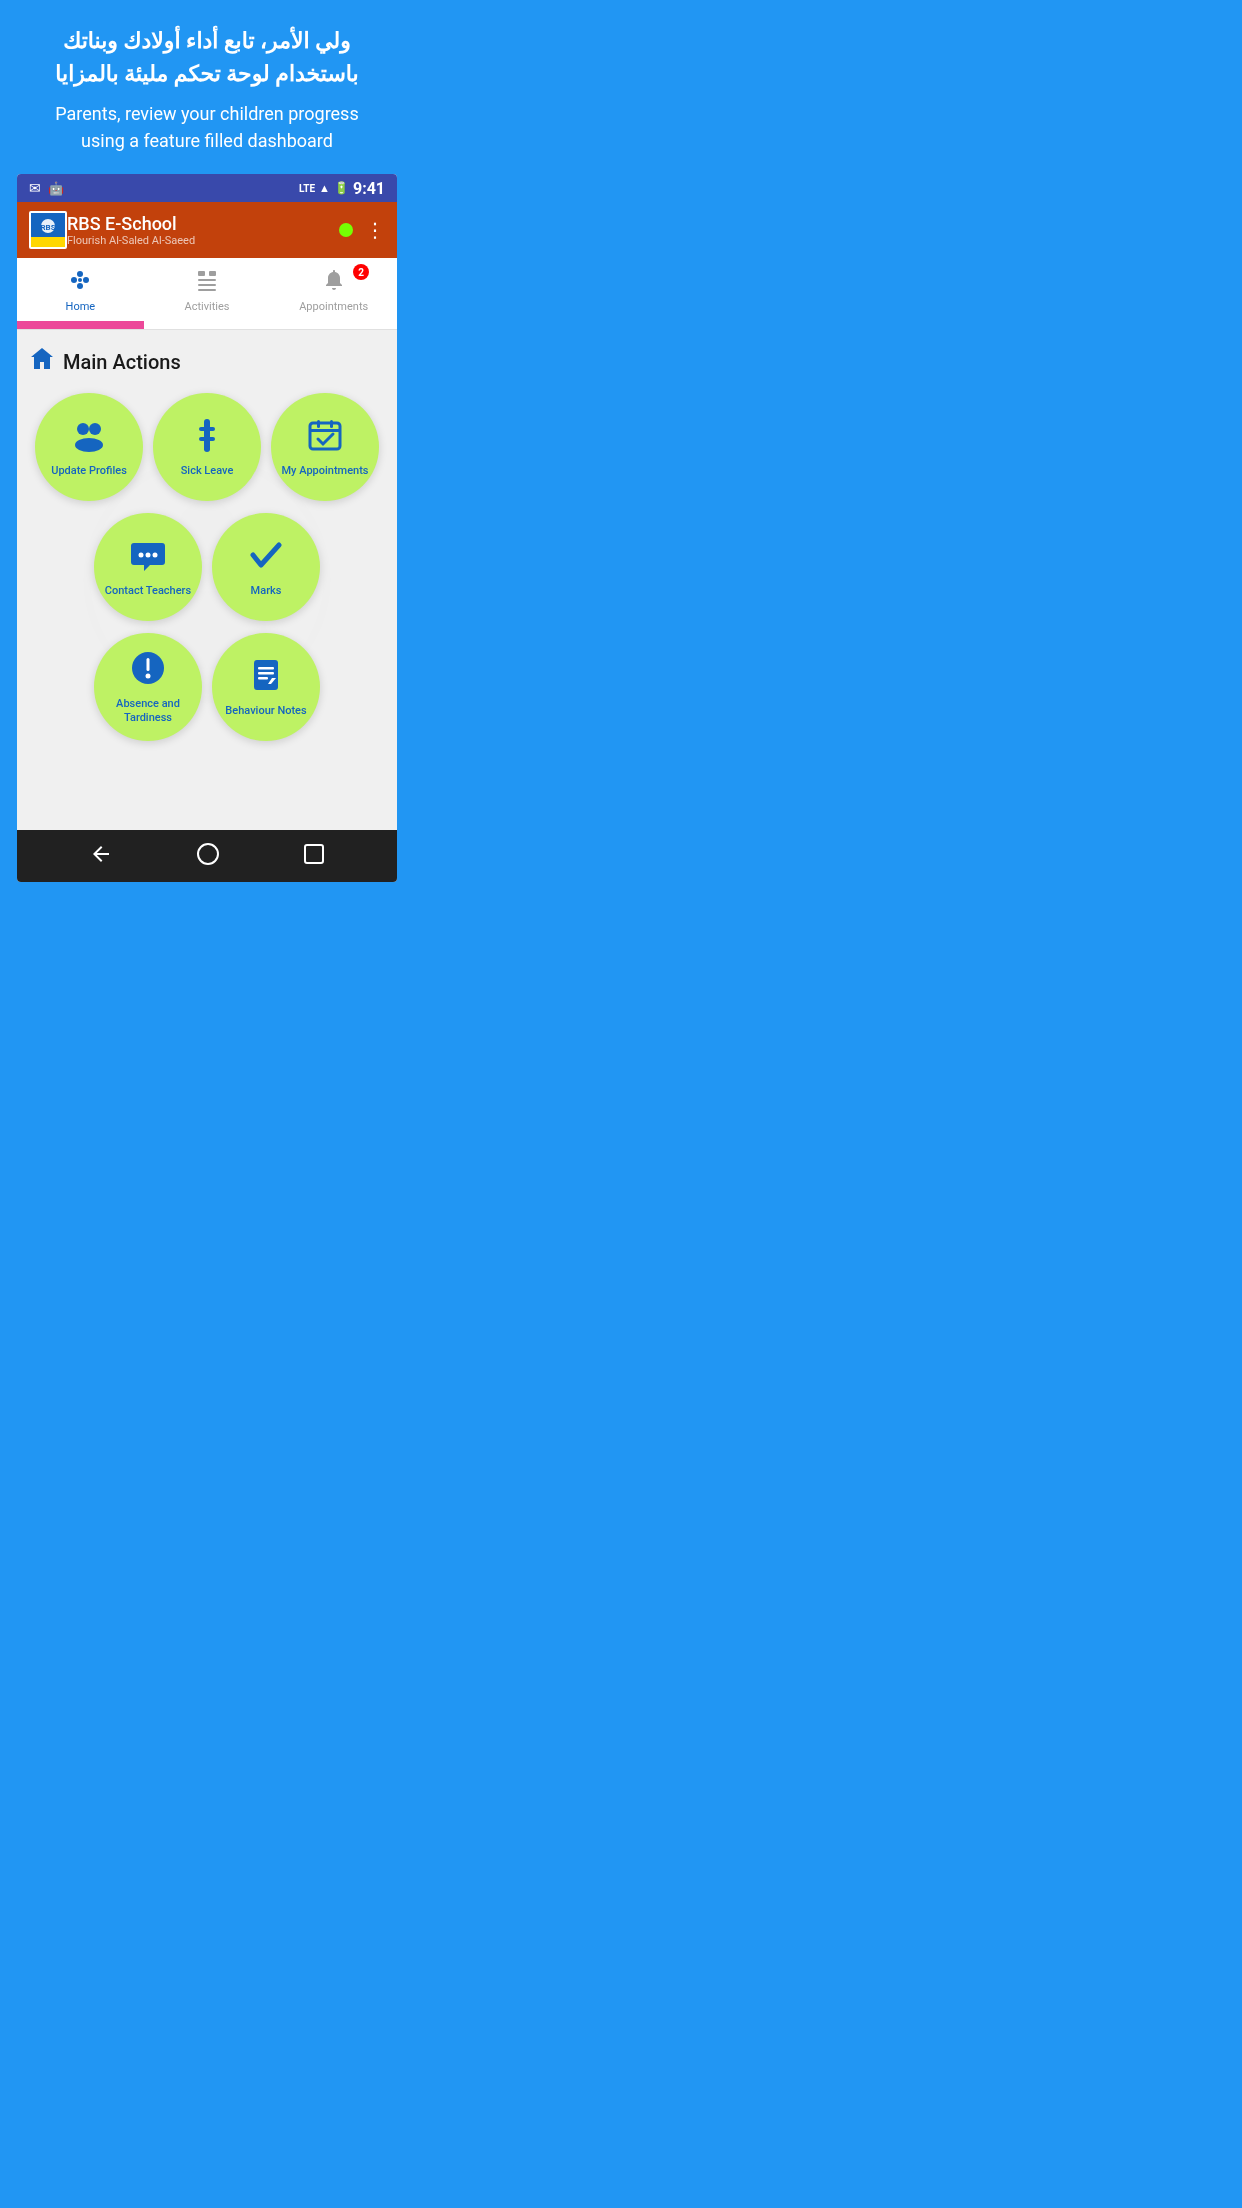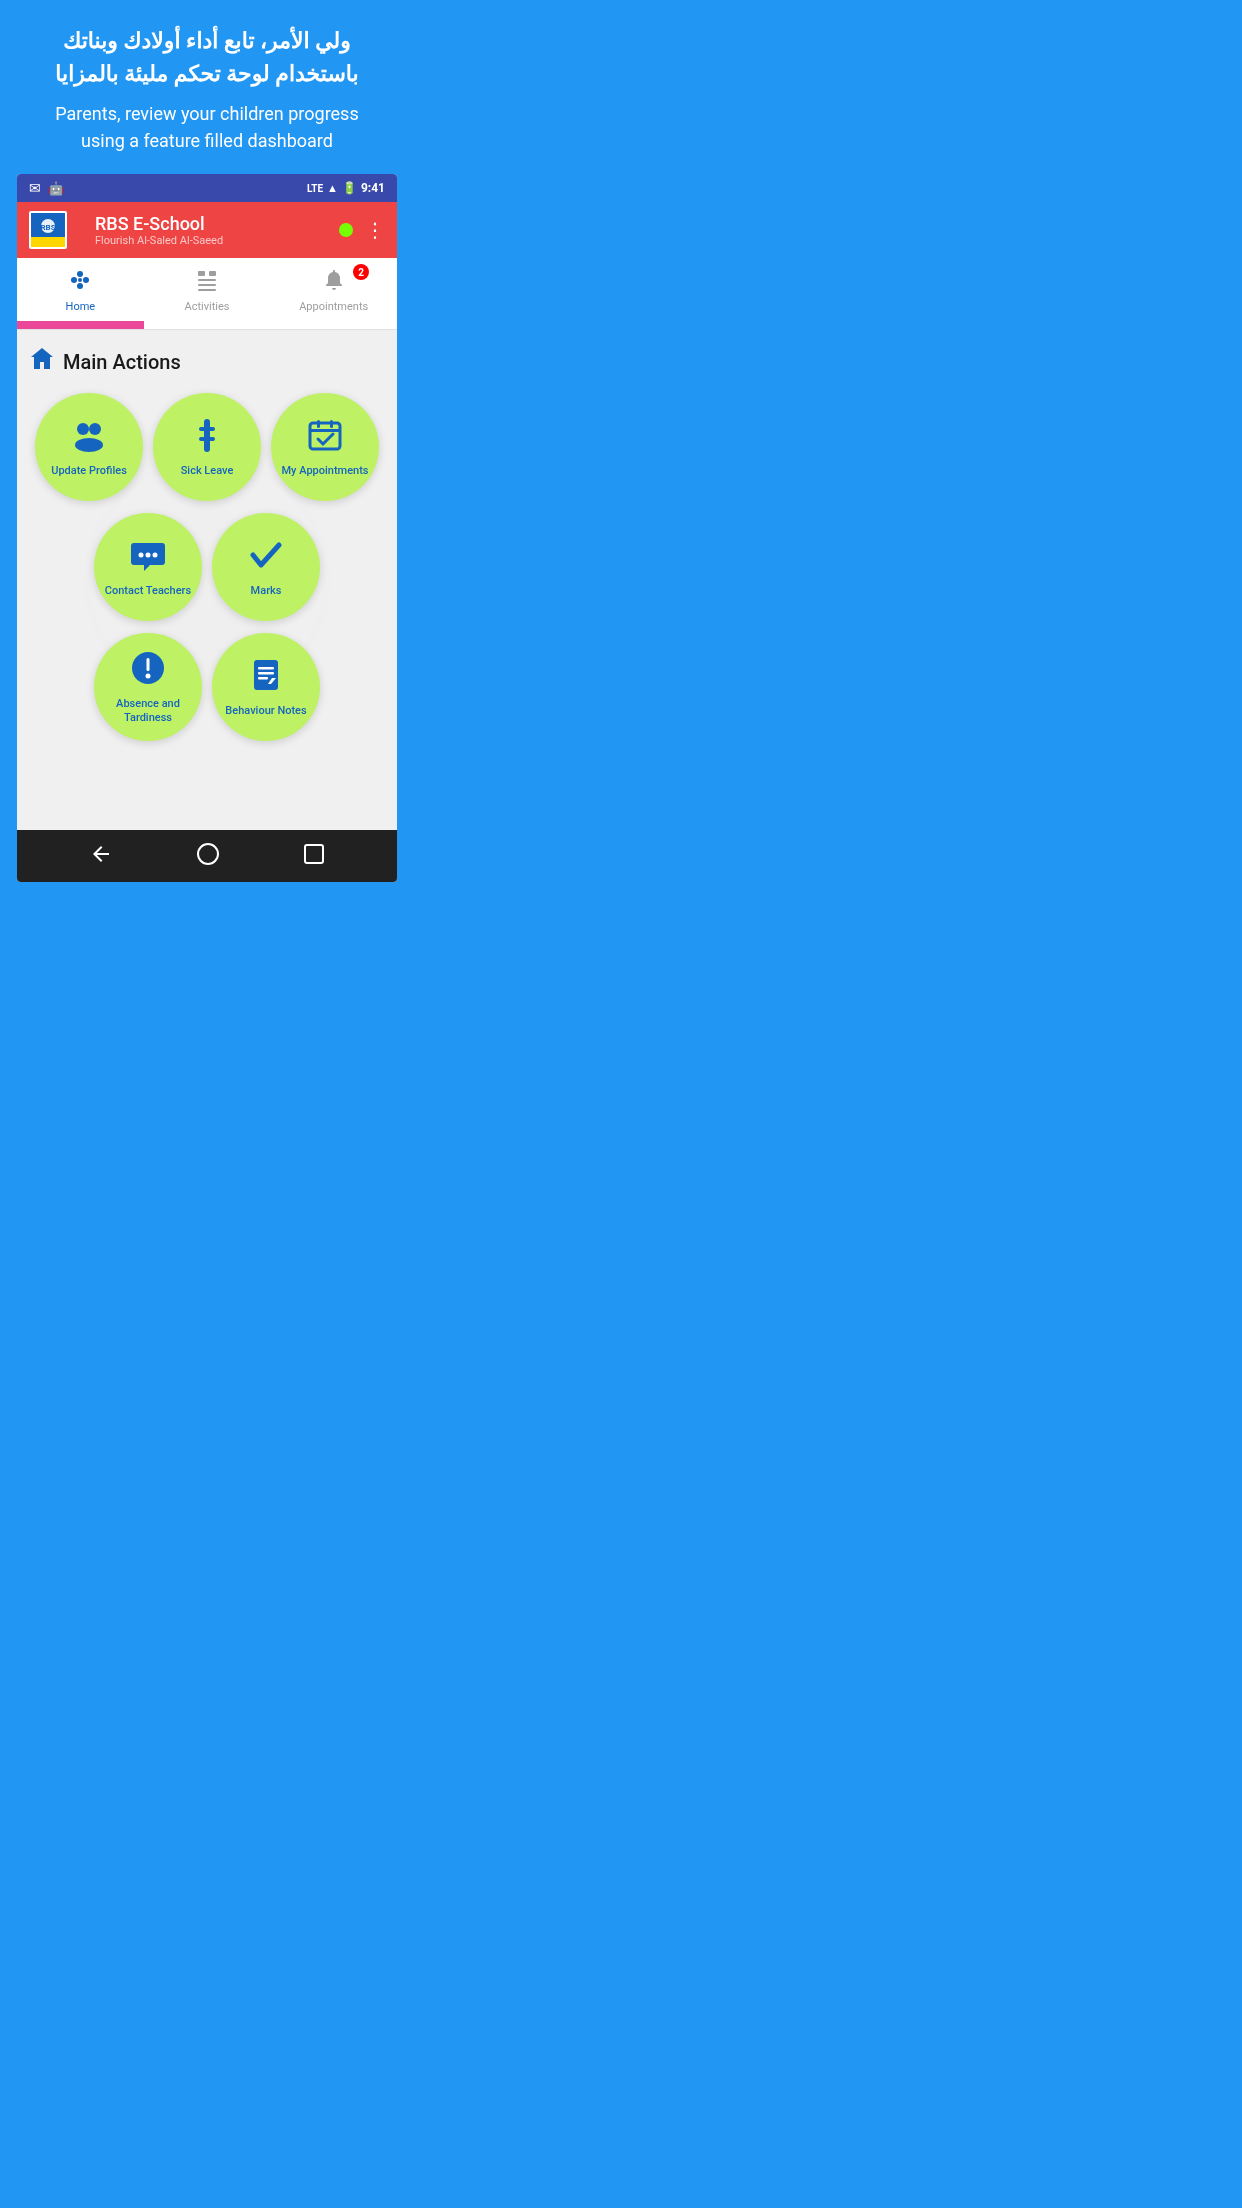--- a/index.html
+++ b/index.html
@@ -63,30 +63,30 @@
       display: flex;
       align-items: center;
       gap: 4px;
       color: white;
       font-size: 12px;
     }
     .mail-icon { color: white; font-size: 14px; }
     .android-icon { color: white; font-size: 13px; }
     .lte-text { color: white; font-size: 10px; font-weight: bold; }
     .battery-icon { color: white; font-size: 12px; }
-    .time-text { color: white; font-size: 12px; font-weight: bold; }
+    .time-text { color: white; font-size: 16px; font-weight: bold; }
 
     
     .app-header {
-      background: #ef4444;
+      background: #c2410c;
       display: flex;
       align-items: center;
       padding: 8px 12px;
       height: 56px;
-      gap: 28px;
+      gap: 0;
     }
     .logo-emblem {
       width: 38px;
       height: 38px;
       background: white;
       border-radius: 2px;
       display: flex;
       align-items: center;
       justify-content: center;
       overflow: hidden;

